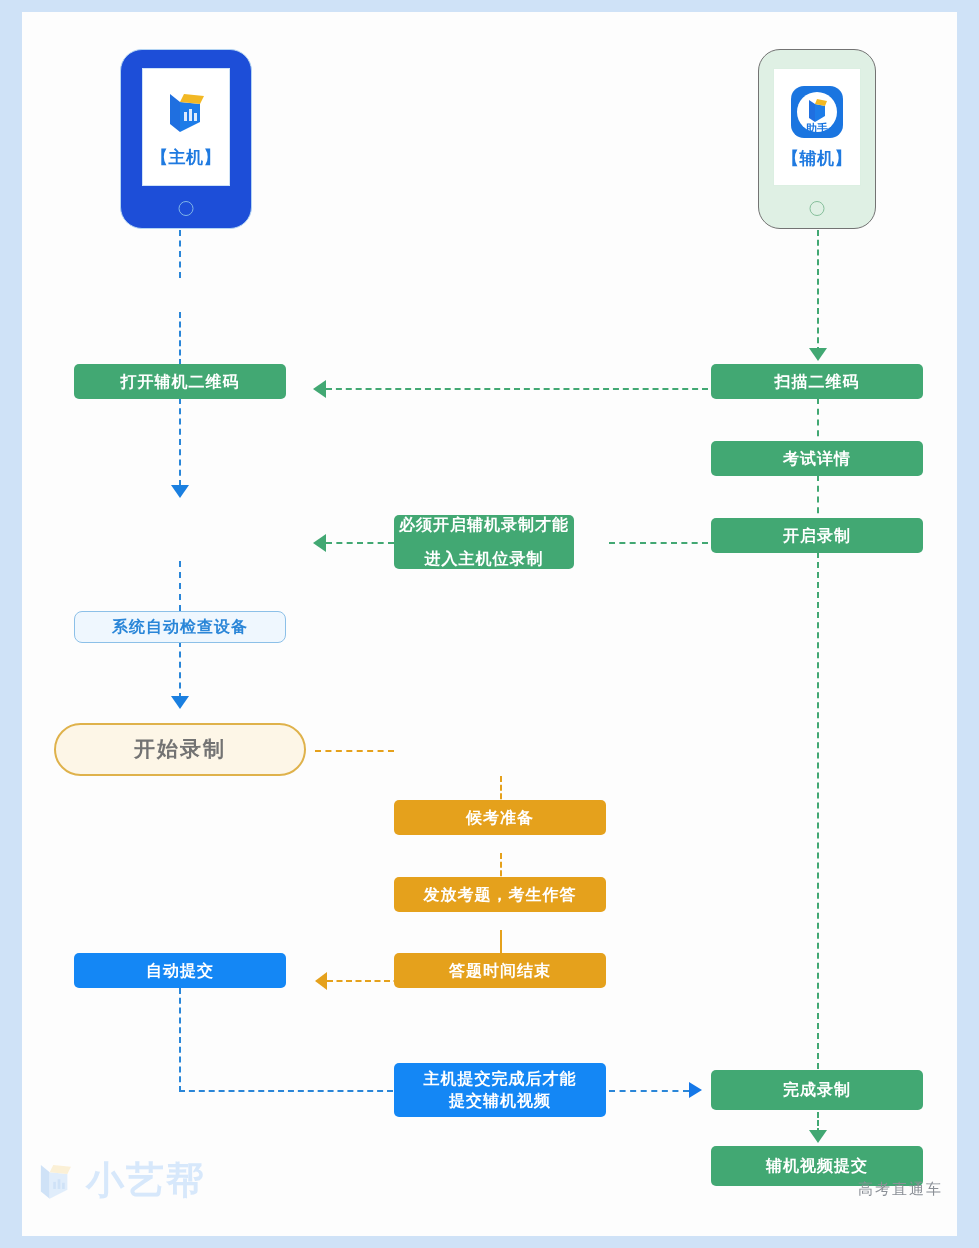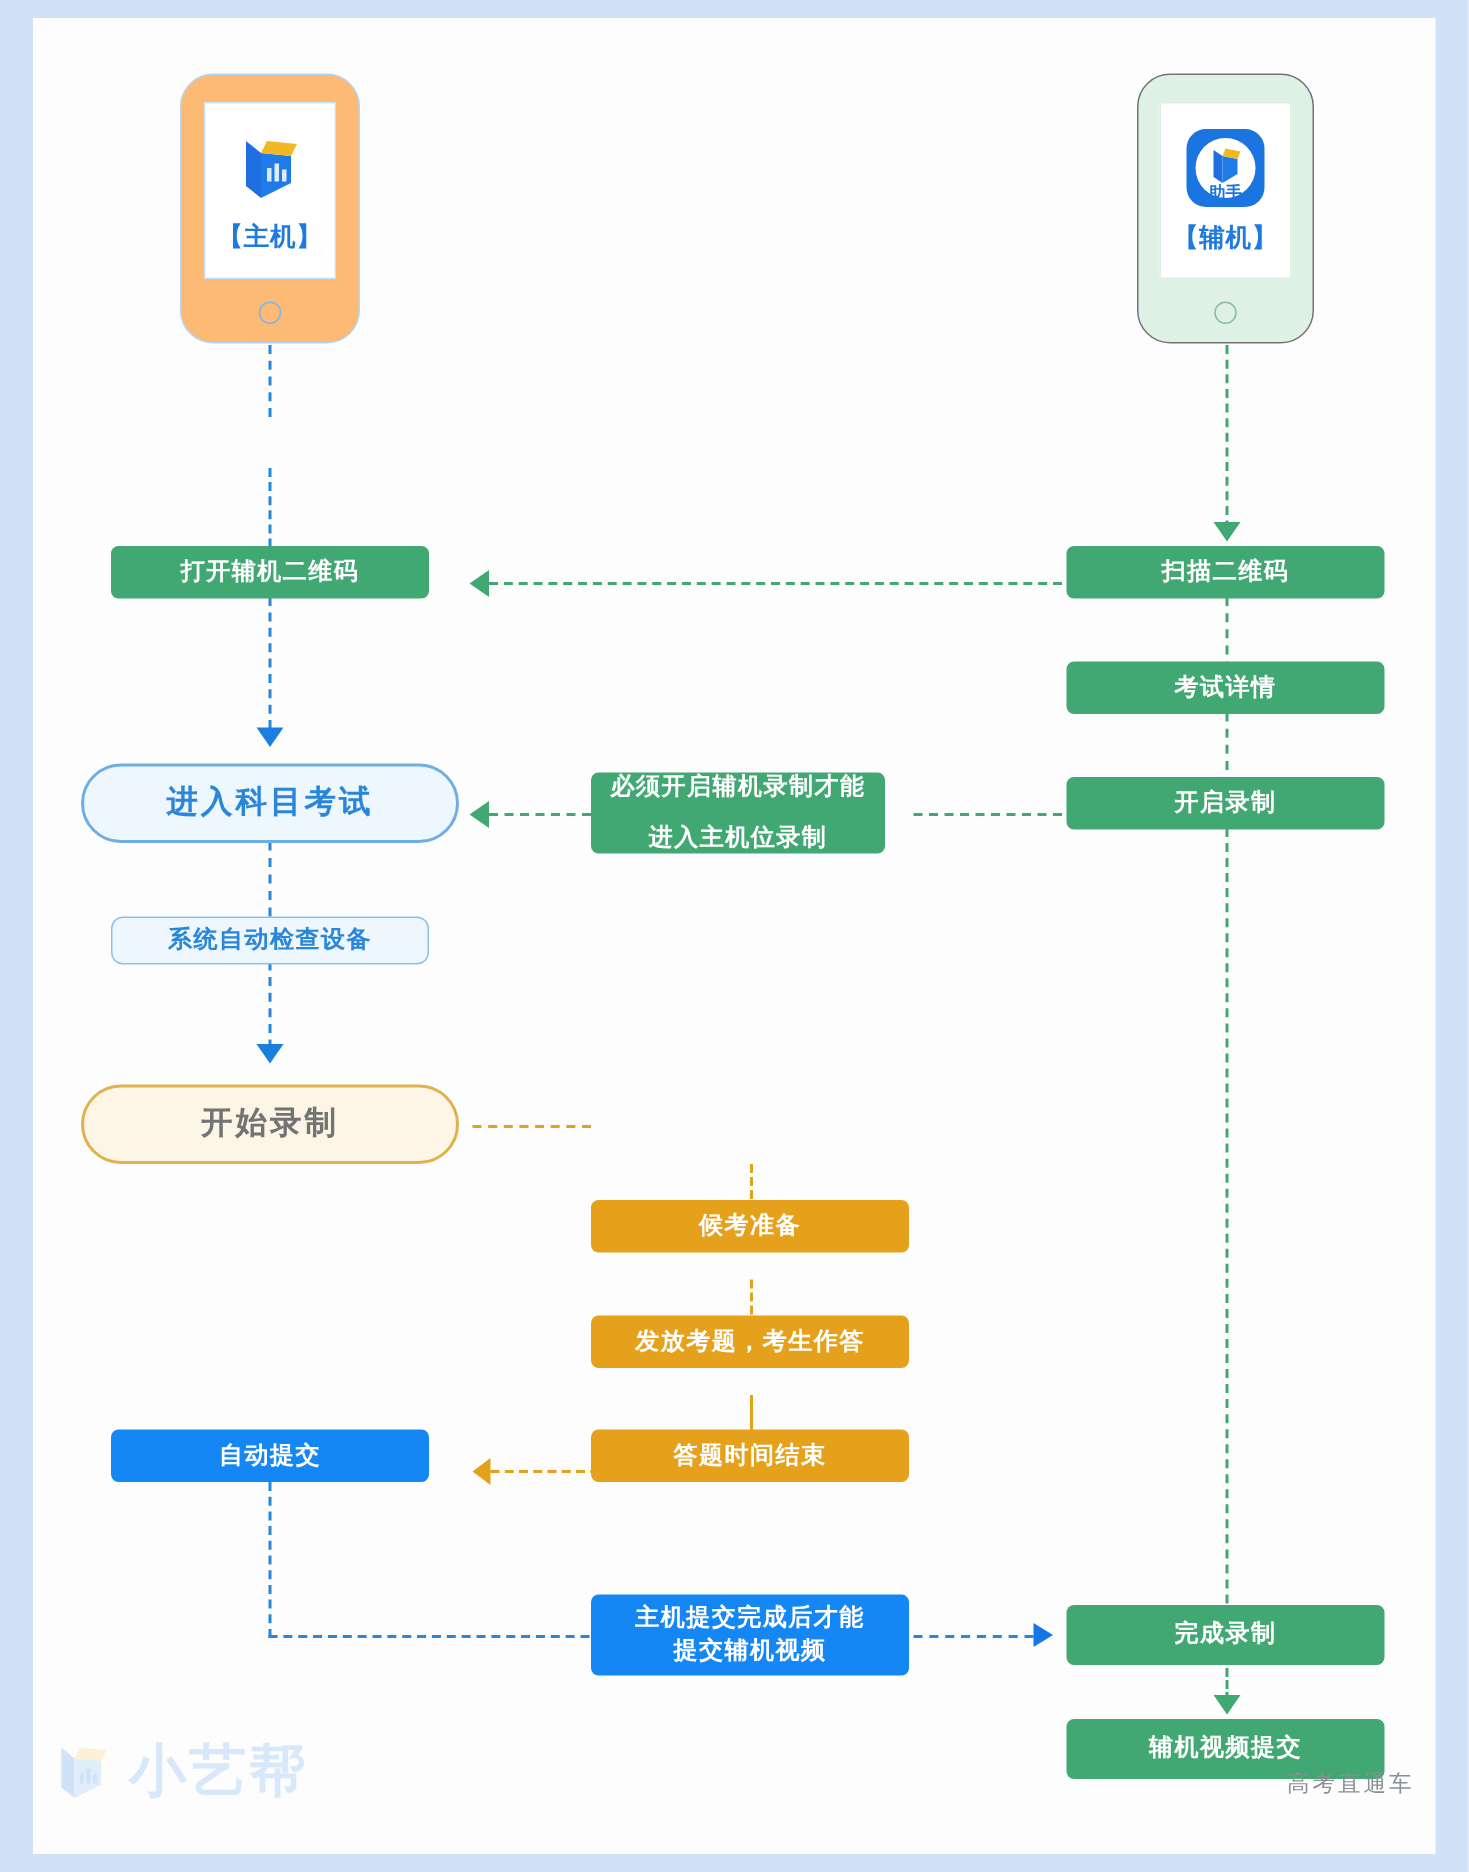--- a/index.html
+++ b/index.html
@@ -25,21 +25,21 @@
     top:18px;background:#ffffff;box-sizing:border-box;
     display:flex;flex-direction:column;align-items:center;justify-content:center;
   }
   .phone .home{
     position:absolute;left:50%;transform:translateX(-50%);
     bottom:12px;width:15px;height:15px;border-radius:50%;
     background:transparent;box-sizing:border-box;
   }
   .phone-label{font-size:17px;font-weight:bold;color:#1f7ae0;letter-spacing:0.5px;margin-top:8px;}
 
-  #phone-host{left:98px;top:37px;width:120px;height:180px;background:#fdba74;border:1px solid #b3d4f3;}
+  #phone-host{left:98px;top:37px;width:132px;height:180px;background:#1d4ed8;border:1px solid #b3d4f3;}
   #phone-host .screen{width:88px;height:118px;border:1px solid #cfe3f7;}
   #phone-host .home{border:1.6px solid #7fb4e8;}
 
   #phone-aux{left:736px;top:37px;width:118px;height:180px;background:#dff0e4;border:1px solid #737373;}
   #phone-aux .screen{width:88px;height:118px;border:1px solid #dcefe2;}
   #phone-aux .home{border:1.6px solid #86bf9b;}
   #phone-aux .phone-label{color:#1f7ae0;}
 
   
   .logo-host{width:52px;height:52px;position:relative;}
@@ -174,21 +174,20 @@
 
     <div class="ln hline c-orange" style="left:305px;top:968px;width:82px;"></div>
     <div class="arrow arr-left a-orange-left" style="left:293px;top:960px;"></div>
 
     <div class="ln hline c-blue" style="left:587px;top:1078px;width:80px;"></div>
     <div class="arrow arr-right a-blue-right" style="left:667px;top:1070px;"></div>
 
 
     <div class="node green" style="left:52px;top:352px;width:212px;height:35px;">打开辅机二维码</div>
 
-    <div class="node pill-blue" style="left:32px;top:497px;width:252px;height:53px;">进入科目考试</div>
 
     <div class="node rect-blue" style="left:52px;top:599px;width:212px;height:32px;">系统自动检查设备</div>
 
     <div class="node pill-gold" style="left:32px;top:711px;width:252px;height:53px;">开始录制</div>
 
     <div class="node blue" style="left:52px;top:941px;width:212px;height:35px;">自动提交</div>
 
 
     <div class="node orange" style="left:372px;top:788px;width:212px;height:35px;">候考准备</div>
 
@@ -199,21 +198,21 @@
     <div class="node green" style="left:689px;top:352px;width:212px;height:35px;">扫描二维码</div>
 
     <div class="node green" style="left:689px;top:429px;width:212px;height:35px;">考试详情</div>
 
     <div class="node green" style="left:689px;top:506px;width:212px;height:35px;">开启录制</div>
 
     <div class="node green" style="left:689px;top:1058px;width:212px;height:40px;">完成录制</div>
 
     <div class="node green" style="left:689px;top:1134px;width:212px;height:40px;">辅机视频提交</div>
 
-    <div class="node green" style="left:372px;top:503px;width:196px;height:54px;flex-direction:column;gap:14px;">
+    <div class="node green" style="left:372px;top:503px;width:180px;height:54px;flex-direction:column;gap:14px;">
       <span>必须开启辅机录制才能</span>
       <span>进入主机位录制</span>
     </div>
 
     <div class="node blue" style="left:372px;top:1051px;width:212px;height:54px;flex-direction:column;gap:2px;">
       <span>主机提交完成后才能</span>
       <span>提交辅机视频</span>
     </div>
 
     <div id="brand">

